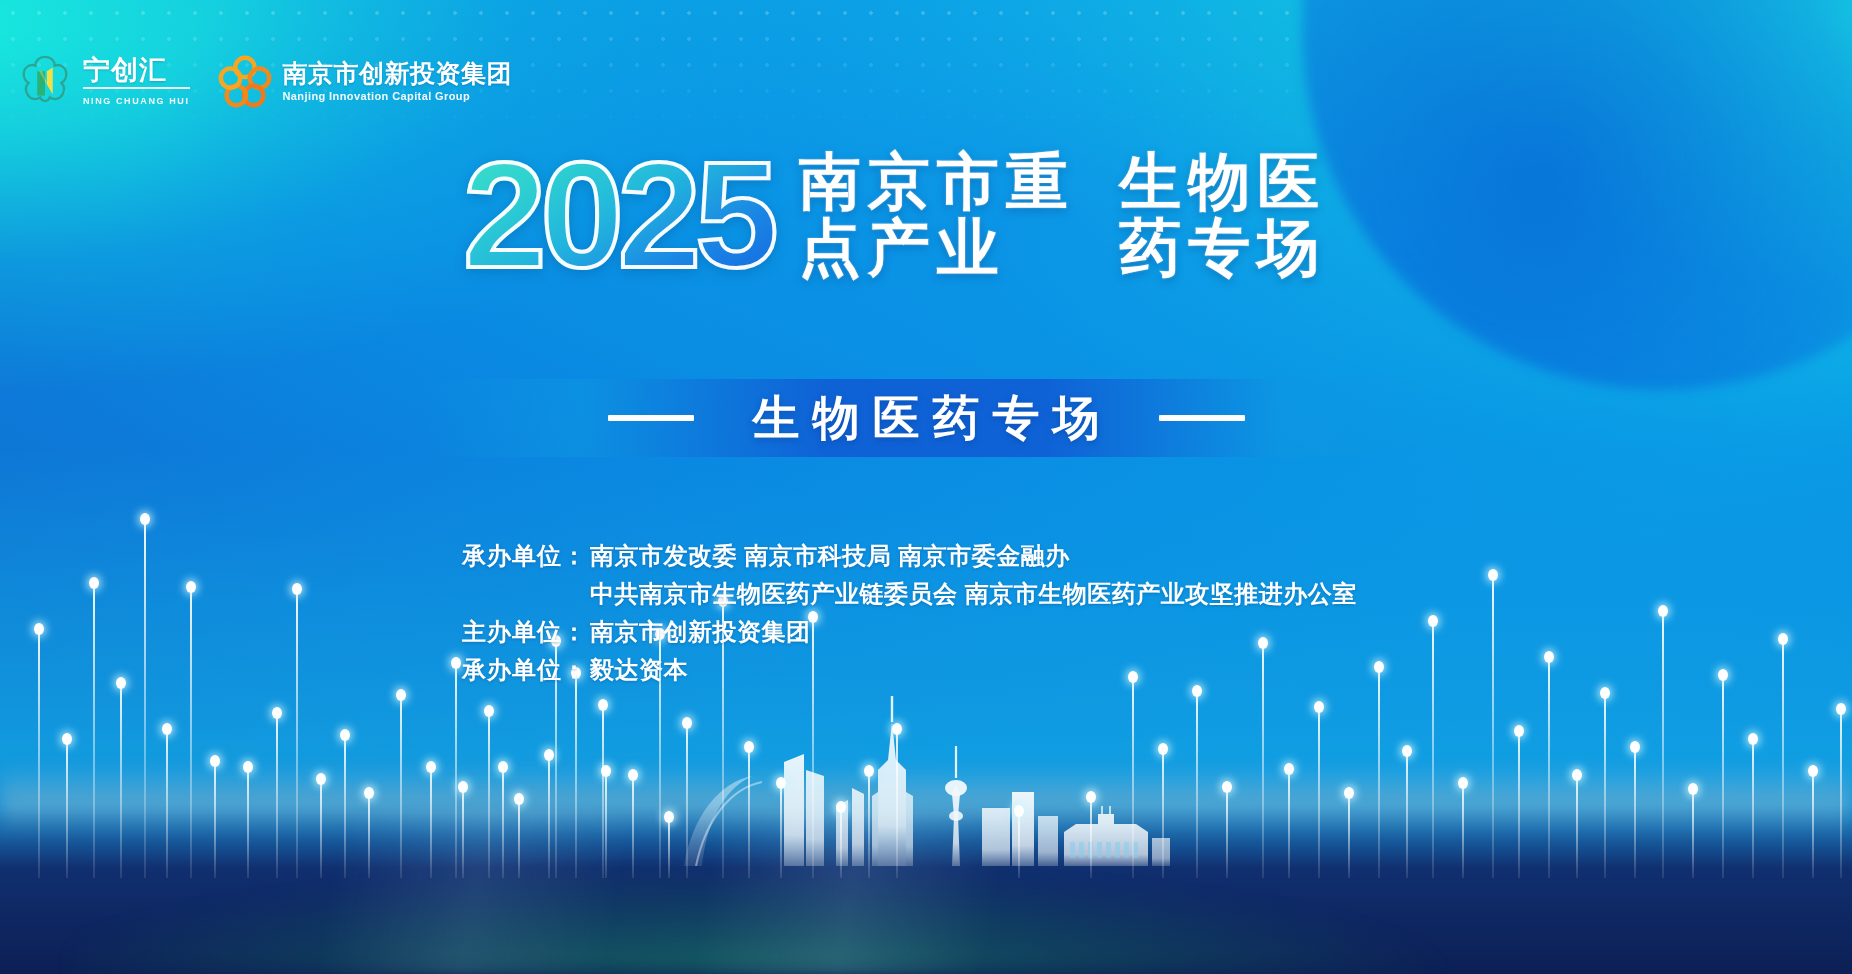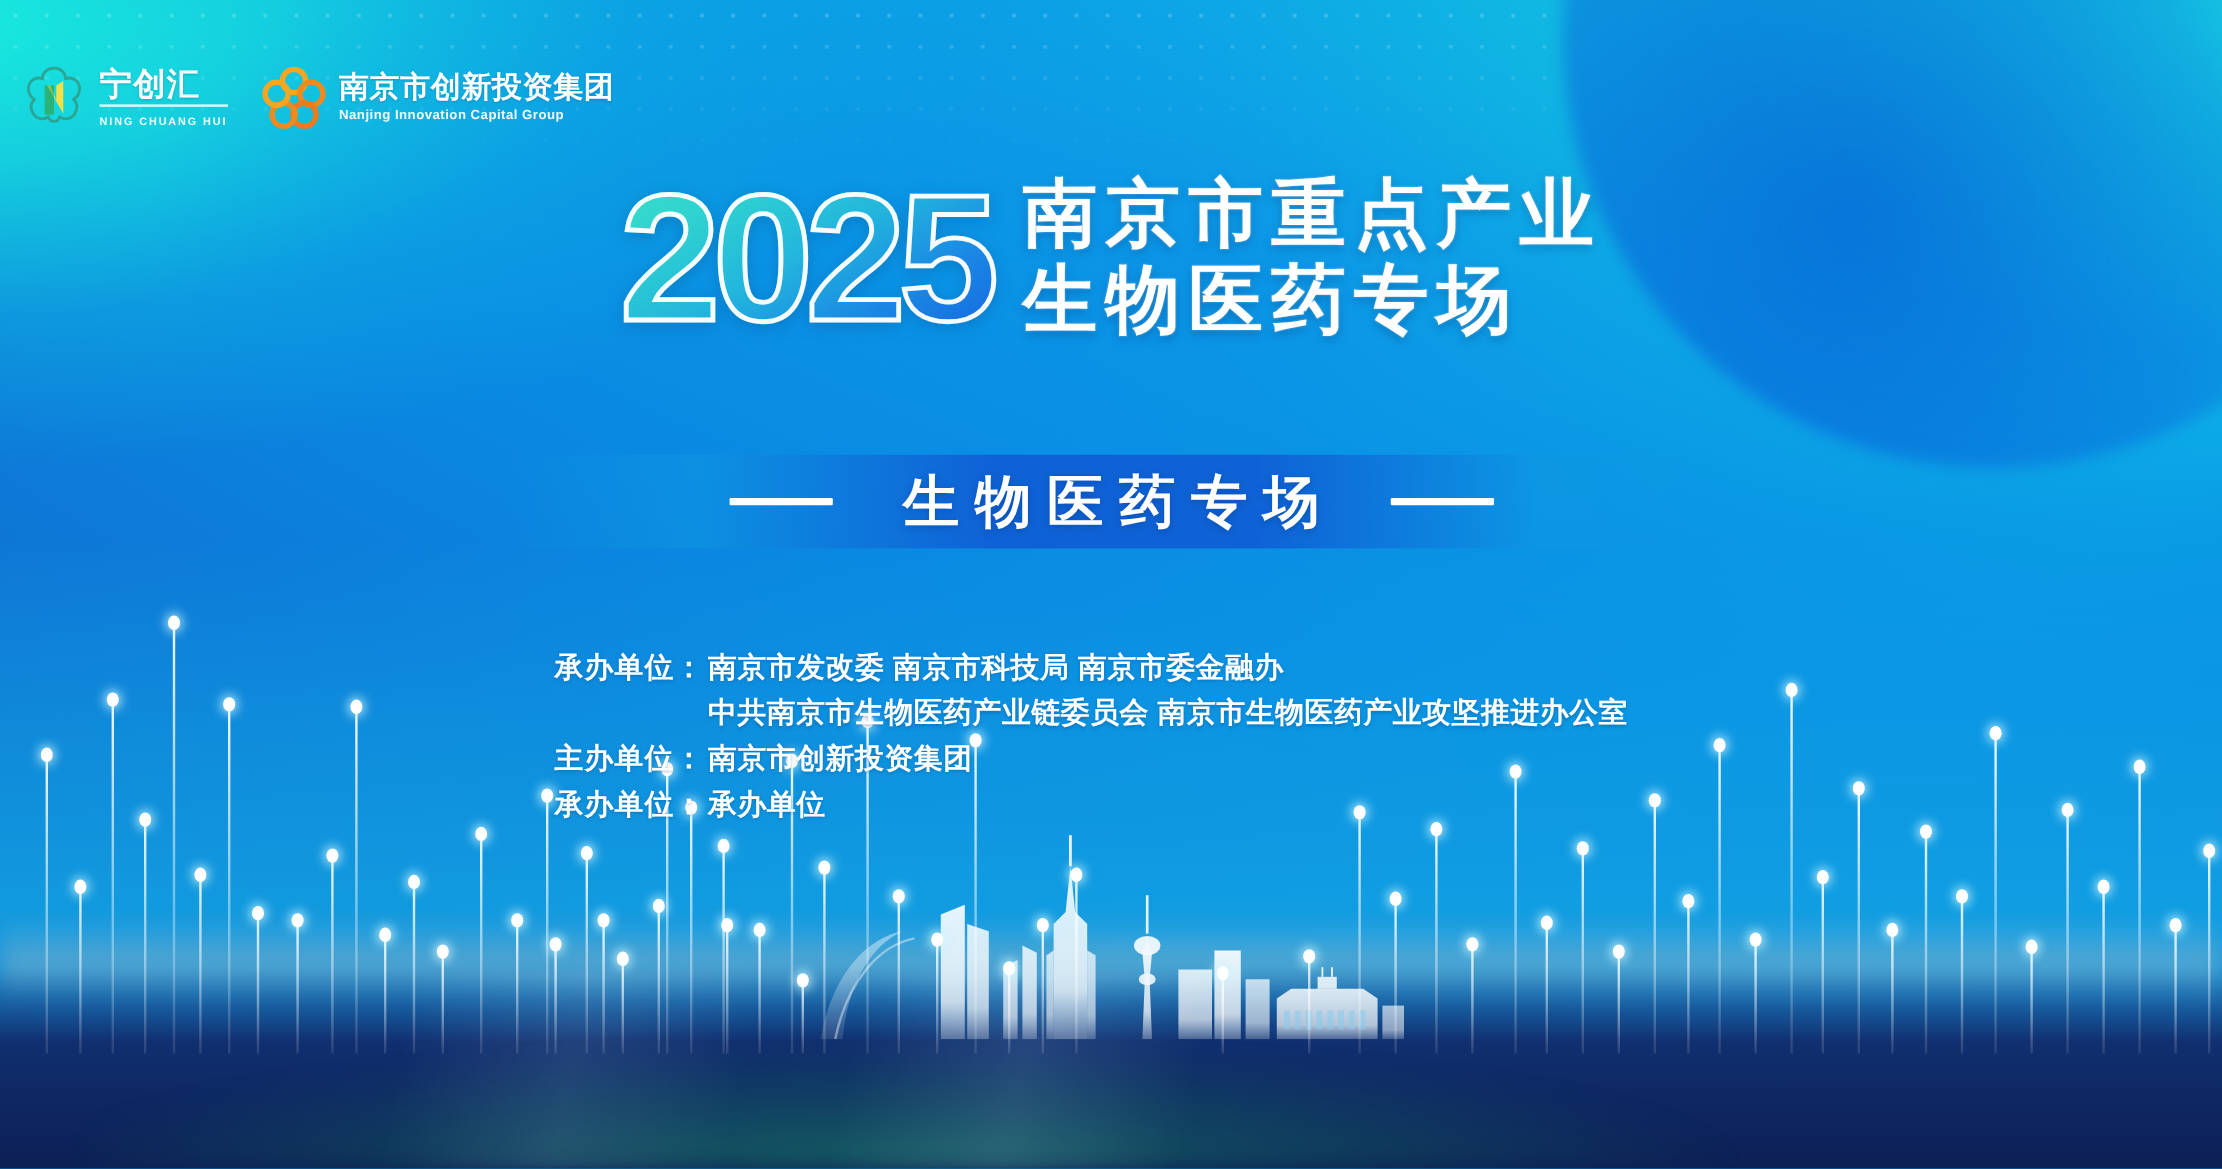--- a/index.html
+++ b/index.html
@@ -139,21 +139,21 @@
   }
   .year{
     font-size:150px;line-height:1;font-weight:800;
     letter-spacing:-6px;
     background:linear-gradient(150deg,#3ee0c8 0%,#2fd3cf 22%,#22b6dd 48%,#1a86e4 74%,#1466e0 100%);
     -webkit-background-clip:text;background-clip:text;color:transparent;
     -webkit-text-stroke:4px rgba(255,255,255,.96);
     paint-order:stroke fill;
     filter:drop-shadow(0 3px 6px rgba(0,60,120,.25));
   }
-  .title-cn{display:flex;flex-direction:column;gap:6px;}
+  .title-cn{display:flex;gap:6px;}
   .title-cn .ln{
     font-size:62px;line-height:1.07;font-weight:800;color:#ffffff;
     letter-spacing:7px;
     text-shadow:0 3px 8px rgba(4,70,140,.40), 0 0 2px rgba(255,255,255,.5);
   }
 
   
   .band{
     position:absolute;left:50%;transform:translateX(-50%);
     top:379px;width:1010px;height:78px;
@@ -382,17 +382,17 @@
       <div class="org-row cont">
         <span class="org-label">指导单位：</span>
         <span class="org-val">中共南京市生物医药产业链委员会 南京市生物医药产业攻坚推进办公室</span>
       </div>
       <div class="org-row">
         <span class="org-label">主办单位：</span>
         <span class="org-val">南京市创新投资集团</span>
       </div>
       <div class="org-row">
         <span class="org-label">承办单位：</span>
-        <span class="org-val">承办单位</span>
+        <span class="org-val">毅达资本</span>
       </div>
     </div>
 
 </div>
 
 </body></html>

